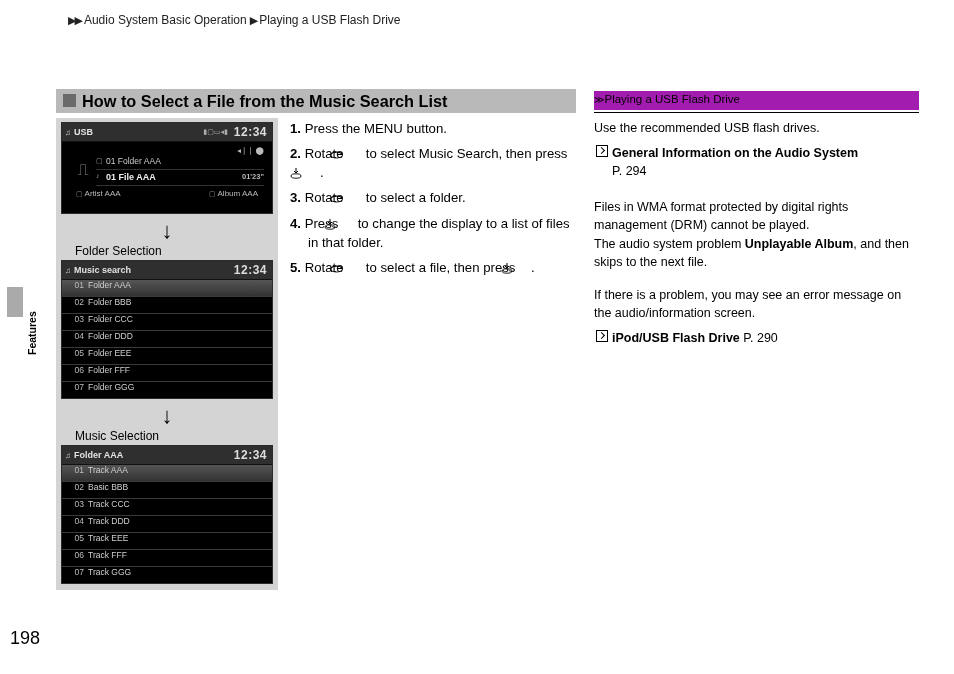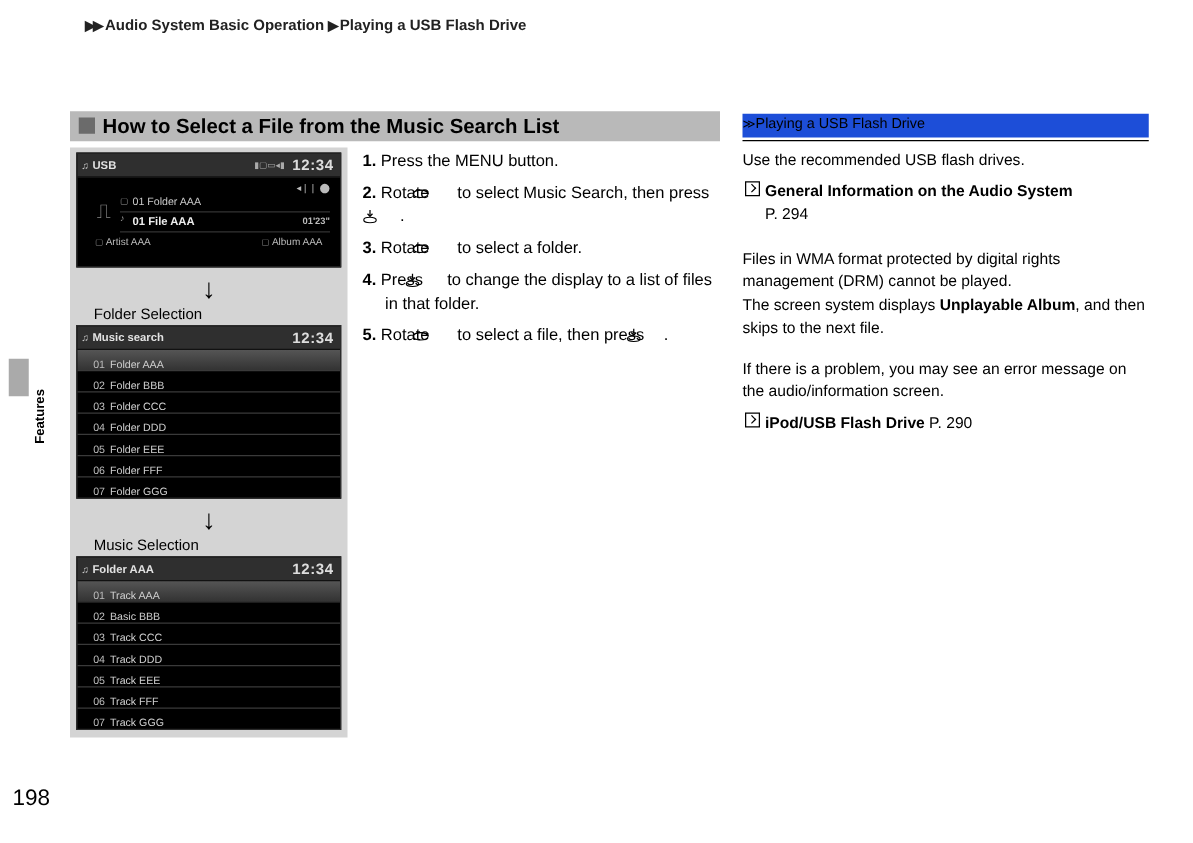--- a/index.html
+++ b/index.html
@@ -1,19 +1,19 @@
 <!DOCTYPE html>
 <html><head>
 <meta charset="utf-8">
 <style>
   html,body{margin:0;padding:0;font-family:"Helvetica Neue",Arial,sans-serif;color:#000;background:#fff}
   #page{position:relative;width:954px;height:674px}
 
   
-  #bc{position:absolute;left:65px;top:13px;font-size:12px;font-weight:700;color:#222}
+  #bc{position:absolute;left:65px;top:13px;font-size:12px;font-weight:400;color:#222}
   #bc .sep{margin:0 3px;letter-spacing:-2px;font-size:11px}
 
   
   #side-block{position:absolute;left:7px;top:287px;width:16px;height:30px;background:#aaa}
   #side-label{position:absolute;left:26px;top:355px;transform:rotate(-90deg);transform-origin:left top;font-size:10.5px;font-weight:600}
 
   
   #pg{position:absolute;left:10px;bottom:25px;font-size:18px;font-weight:400}
 
   
@@ -23,21 +23,21 @@
   #head{position:relative;height:24px;background:#b9b9b9;color:#000;font-size:16.3px;font-weight:700;line-height:24px;padding-left:26px;box-sizing:border-box}
   #head .sq{position:absolute;left:7px;top:5px;width:13px;height:13px;background:#6b6b6b}
 
   
   #stack{position:absolute;left:56px;top:118px;width:222px;background:#d4d4d4;padding:4px 5px 6px;box-sizing:border-box}
   .scr{background:#000;border:1px solid #2b2b2b;width:100%;box-sizing:border-box}
   .scr-top{height:18px;display:flex;align-items:center;background:#2f2f2f;border-bottom:1px solid #111}
   .note{width:12px;text-align:center;color:#ccc;font-size:8px}
   .scr-title{color:#e2e2e2;font-size:9px;font-weight:600;flex:1}
   .clk{color:#ddd;font-size:12px;font-weight:700;padding-right:5px;letter-spacing:0.5px}
-  .row{height:16px;border-bottom:1px solid #3a3a3a;display:flex;align-items:flex-end;color:#d0d0d0;font-size:8.5px}
+  .row{height:16px;border-bottom:1px solid #3a3a3a;display:flex;align-items:flex-start;color:#d0d0d0;font-size:8.5px}
   .row .num{width:22px;text-align:right;padding-right:4px;color:#bcbcbc}
   .row .txt{flex:1}
   .row.hl{background:linear-gradient(#555,#333)}
   .meta{display:flex;color:#bbb;font-size:8px;padding:3px 6px 4px;justify-content:space-between}
 
   .arrow{display:flex;justify-content:center;margin:6px 0 2px;font-size:22px;line-height:22px}
   .cap{font-size:12px;margin:0 0 2px 14px}
 
   
   #steps{position:absolute;left:290px;top:119px;width:285px;font-size:13.2px;line-height:1.45}
@@ -45,21 +45,21 @@
   #steps li{margin-bottom:6px;padding-left:18px;text-indent:-18px}
   #steps .n{font-weight:700}
   #steps b{font-weight:400}
   .knob{display:inline-block;width:15px;height:10px;position:relative;top:1px}
   .knob svg{width:15px;height:10px}
   .push{display:inline-block;width:12px;height:12px;position:relative;top:2px}
   .push svg{width:12px;height:12px}
 
   
   #right{position:absolute;left:594px;top:91px;width:325px;font-size:12.5px;line-height:1.45}
-  #right .rhead{font-size:11.5px;background:#1d4ed8;padding-bottom:2px}
+  #right .rhead{font-size:11.5px;background:#a21caf;padding-bottom:2px}
   #right .rhead .chev{font-size:10px;letter-spacing:-2px;margin-right:2px}
   #right hr{border:none;border-top:1px solid #000;margin:2px 0 6px}
   #right p{margin:0 0 7px}
   #right .xref{position:relative;padding-left:18px}
   #right .xref .ic{position:absolute;left:2px;top:1px;width:12px;height:12px;border:1.2px solid #000;box-sizing:border-box}
   #right .xref .ic::after{content:"";position:absolute;left:2px;top:2px;width:4px;height:4px;border-right:1.5px solid #000;border-top:1.5px solid #000;transform:rotate(45deg)}
 </style>
 </head>
 <body>
 <div id="page">
@@ -223,18 +223,18 @@
             </svg></span><span>.</span></li>
   </ol>
 </div>
 
 <div id="right">
   <div class="rhead"><span class="chev">≫</span><span>Playing a USB Flash Drive</span></div>
   <hr>
   <p>Use the recommended USB flash drives.</p>
   <p class="xref"><span class="ic"></span><b>General Information on the Audio System</b><br><span>P. 294</span></p>
   <p style="margin-top:18px">Files in WMA format protected by digital rights management (DRM) cannot be played.</p>
-  <p style="margin-top:-6px"><span>The screen system displays </span><b>Unplayable Album</b><span>, and then skips to the next file.</span></p>
+  <p style="margin-top:-6px"><span>The audio system problem </span><b>Unplayable Album</b><span>, and then skips to the next file.</span></p>
   <p style="margin-top:14px">If there is a problem, you may see an error message on the audio/information screen.</p>
   <p class="xref"><span class="ic"></span><b>iPod/USB Flash Drive</b> <span>P. 290</span></p>
 </div>
 
 </div>
 
 </body></html>

